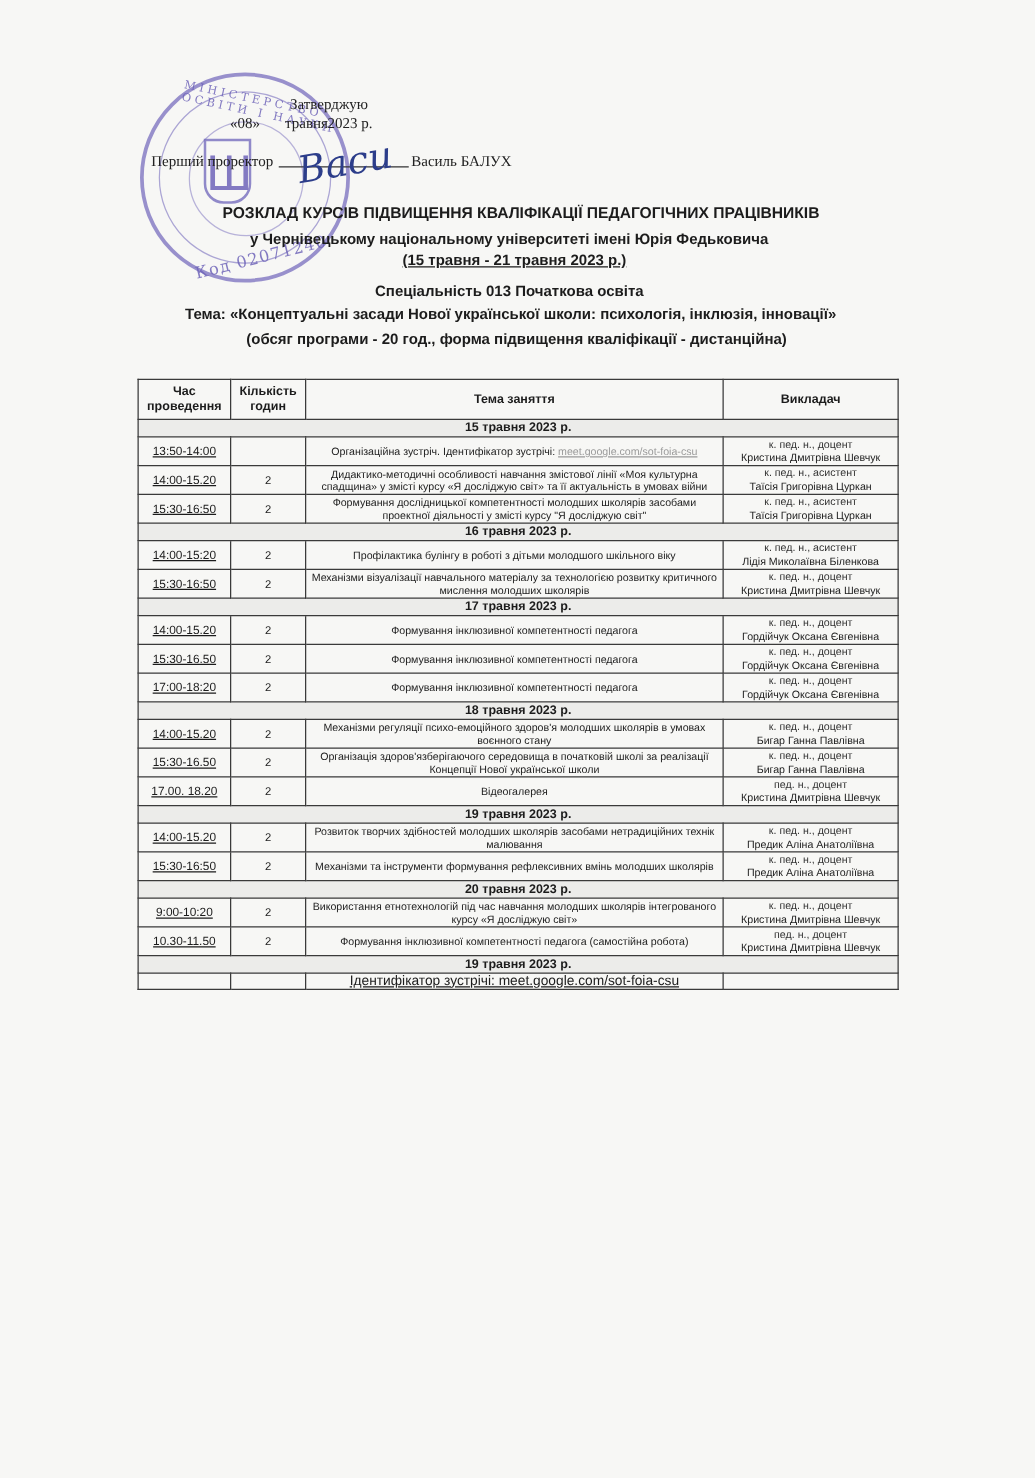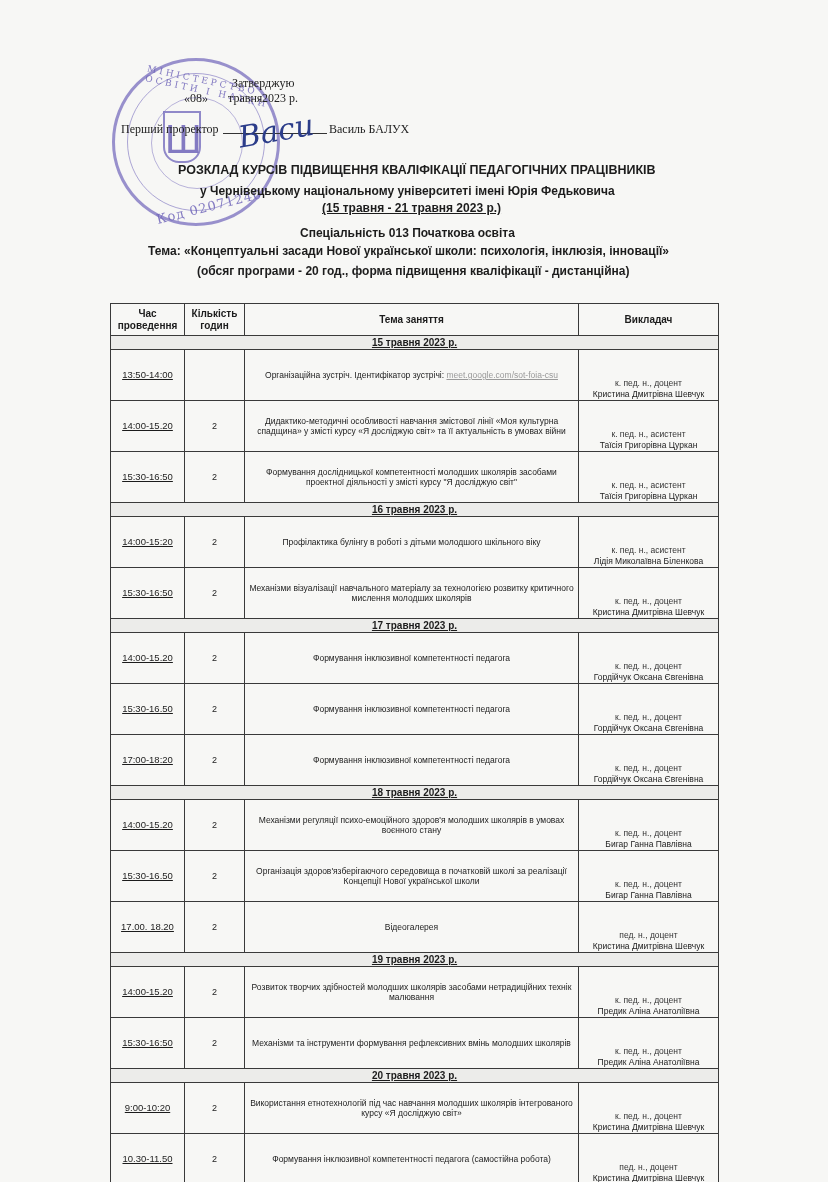--- a/index.html
+++ b/index.html
@@ -49,26 +49,26 @@
   .h5 { top: 244px; font-size: 12px; left: 148px; width: 620px; text-align: left; }
   .h6 { top: 264px; font-size: 12px; left: 197px; width: 560px; text-align: left; }
   table {
     position: absolute; left: 110px; top: 303px; width: 608px;
     border-collapse: collapse; table-layout: fixed; font-size: 9px;
   }
   td, th { border: 1px solid #3a3a3a; padding: 0 2px; text-align: center; vertical-align: middle; overflow: hidden; }
   th { font-size: 10px; font-weight: bold; height: 31px; line-height: 12px; }
   col.c1 { width: 74px; } col.c2 { width: 60px; } col.c3 { width: 334px; } col.c4 { width: 140px; }
   tr.day td { font-weight: bold; font-size: 10px; height: 13px; background: #ececea; line-height: 12px; }
-  tr.day span { text-decoration: underline; }
+  tr.day span { }
   tr.row td { height: 22px; line-height: 11px; }
   tr.row td.time span { text-decoration: underline; font-size: 9.5px; }
   tr.row td.topic { font-size: 8.5px; line-height: 10px; }
   tr.row td.lect { font-size: 8.5px; line-height: 11px; }
-  .lect-title { display: block; color: #333; margin-top: 28px; }
+  .lect-title { display: block; color: #333; }
   .lect-name { display: block; }
   .link { color: #9a9a9a; text-decoration: underline; }
   tr.foot td { height: 12px; font-size: 11px; line-height: 11px; }
   tr.foot span { text-decoration: underline; }
 </style>
 </head>
 <body>
 
 <div class="stamp">
   <div class="stamp-inner"></div>

